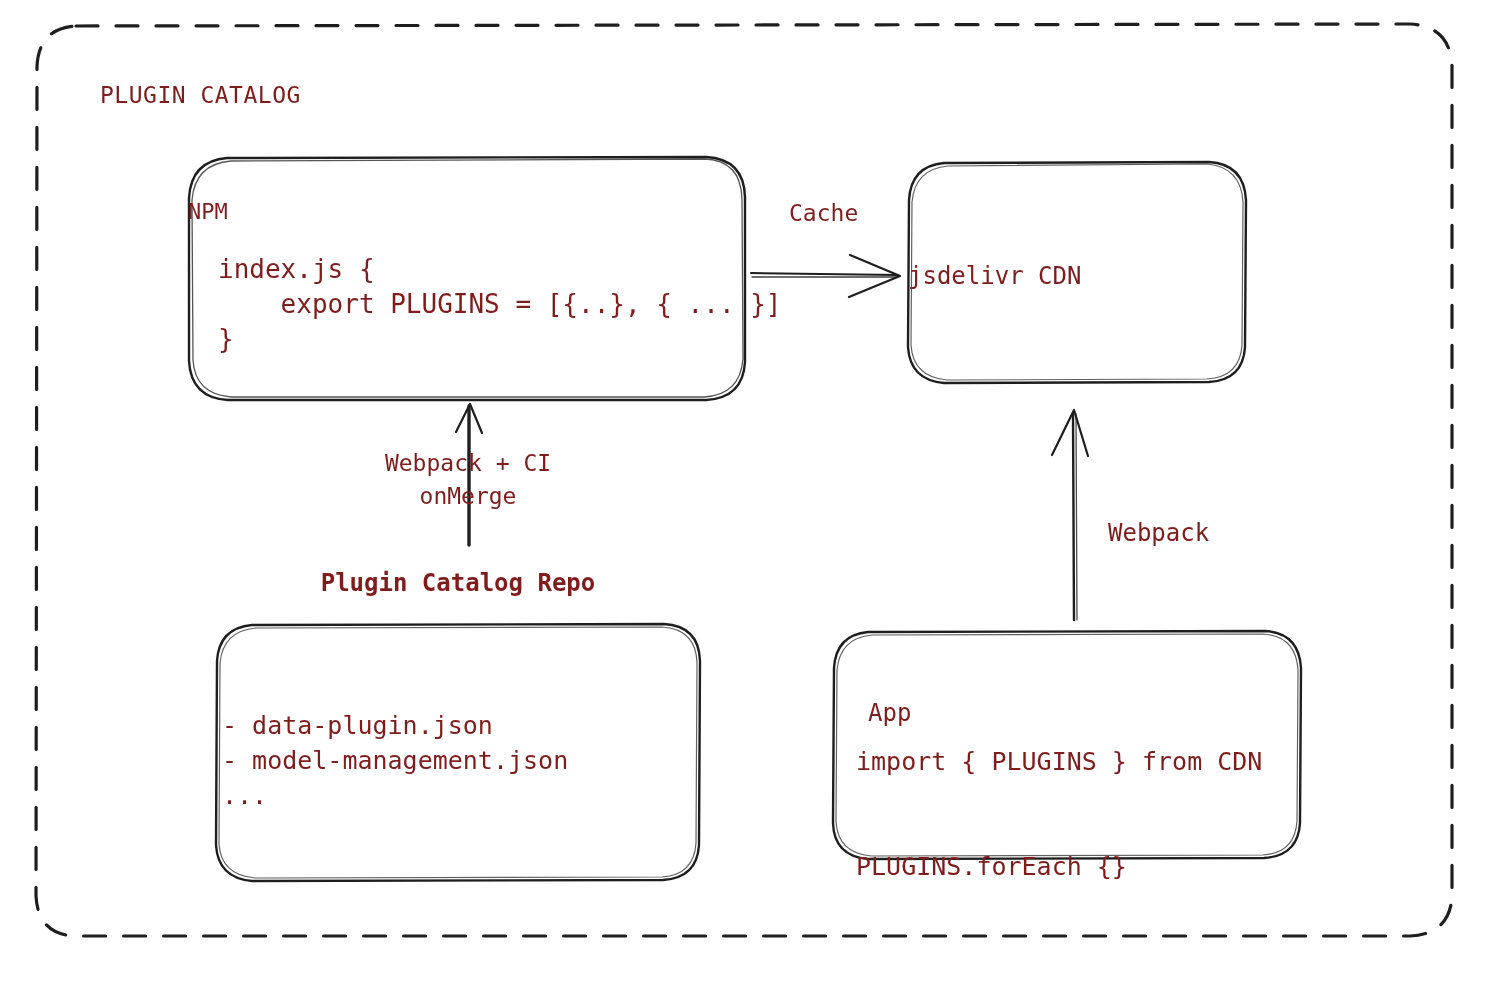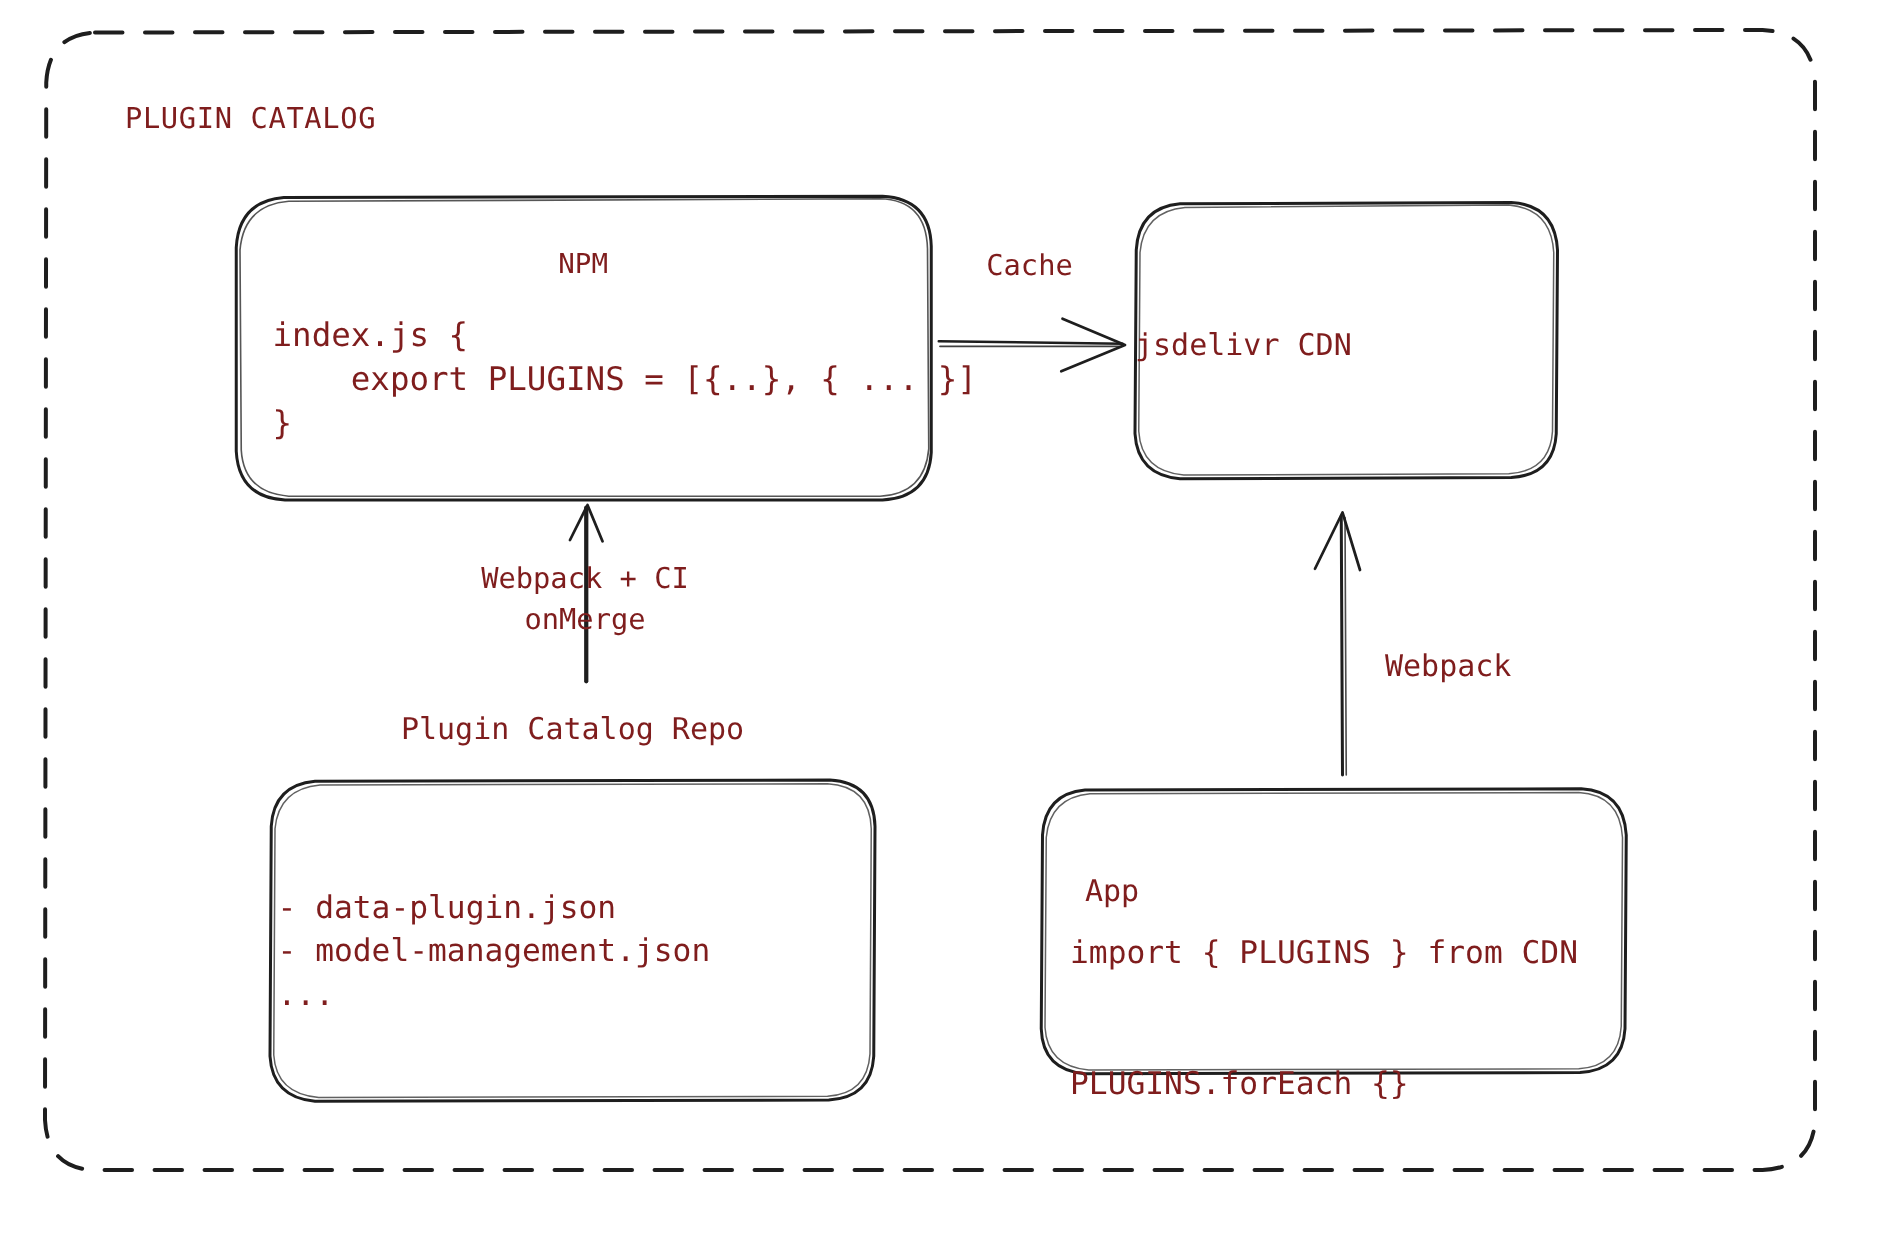--- a/index.html
+++ b/index.html
@@ -40,21 +40,20 @@
     top: 80px;
     font-size: 23px;
     letter-spacing: 0.5px;
   }
 
   
   #npm-title {
     left: 188px;
     top: 197px;
     width: 557px;
-    text-align: center;
     font-size: 22px;
   }
   #npm-code {
     left: 218px;
     top: 252px;
     font-size: 26px;
     line-height: 1.35;
   }
 
   
@@ -84,20 +83,21 @@
     text-align: center;
     font-size: 23px;
     line-height: 1.45;
   }
   #repo-label {
     left: 216px;
     top: 568px;
     width: 484px;
     text-align: center;
     font-size: 24px;
+    font-weight: bold;
   }
 
   
   #repo-list {
     left: 222px;
     top: 708px;
     font-size: 25px;
     line-height: 1.4;
   }
 

